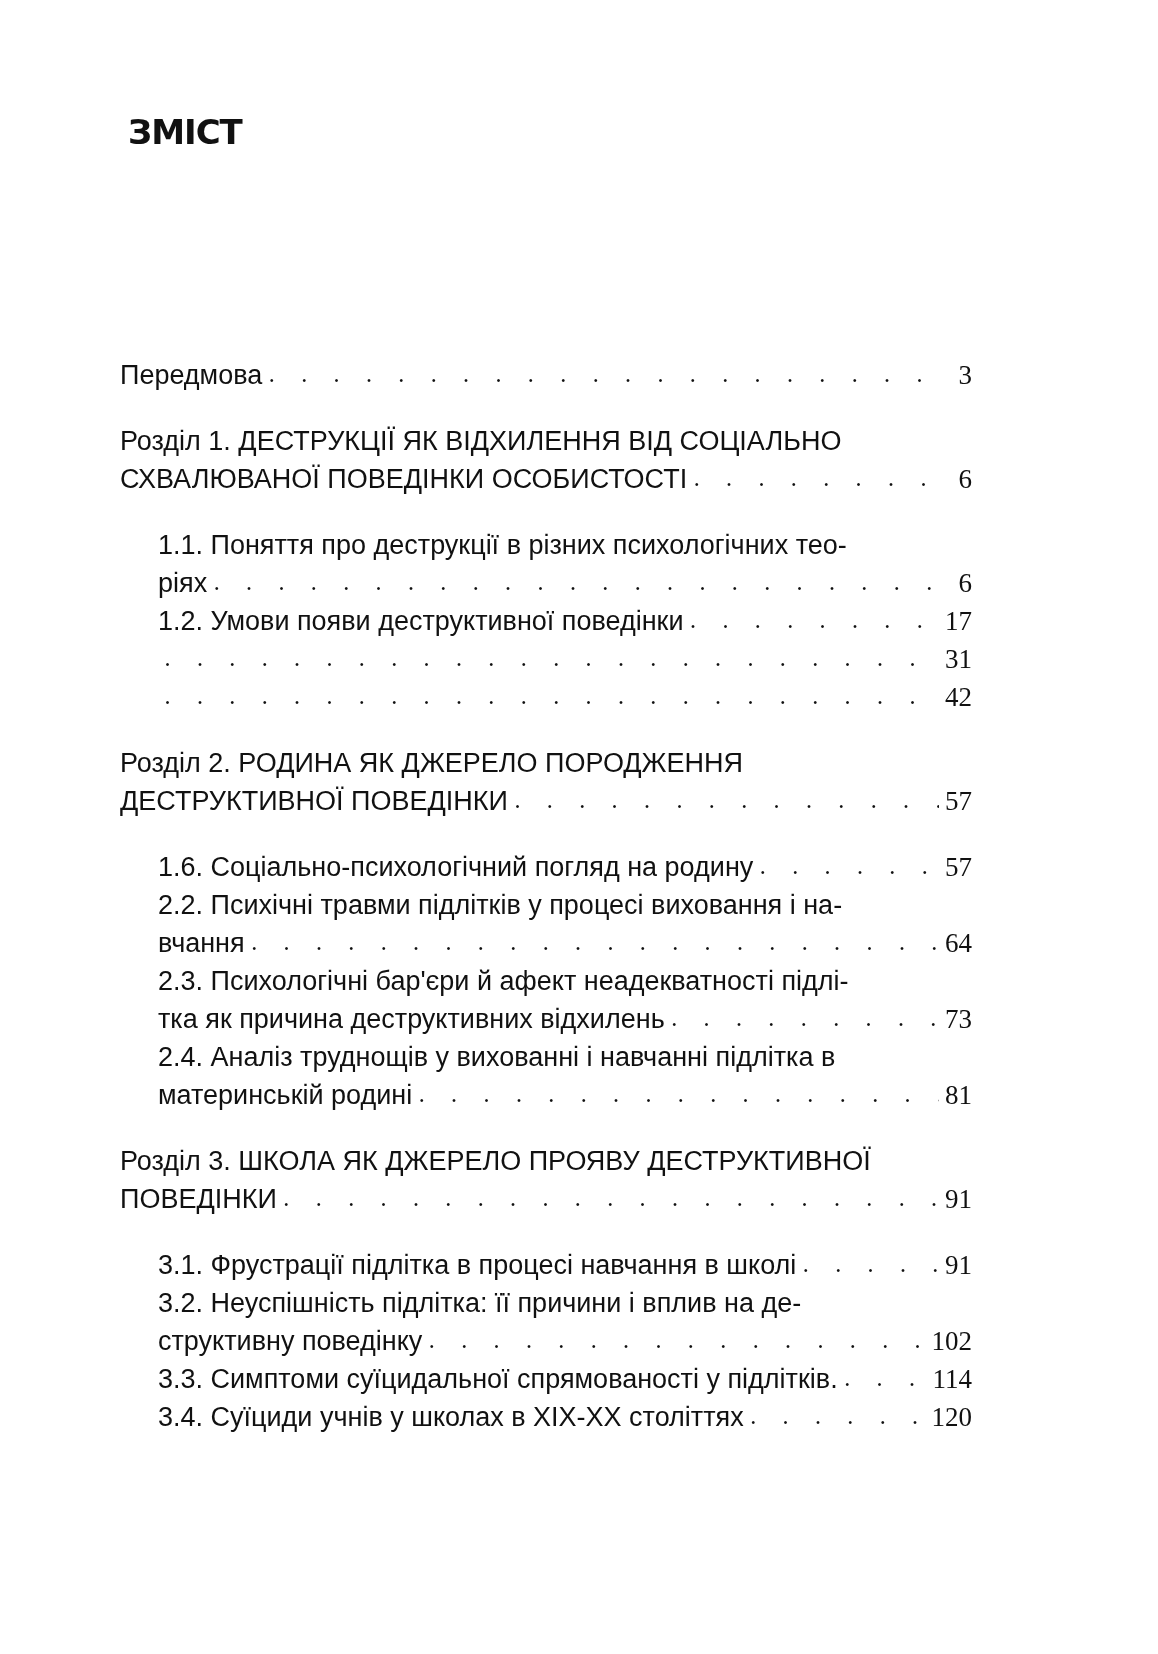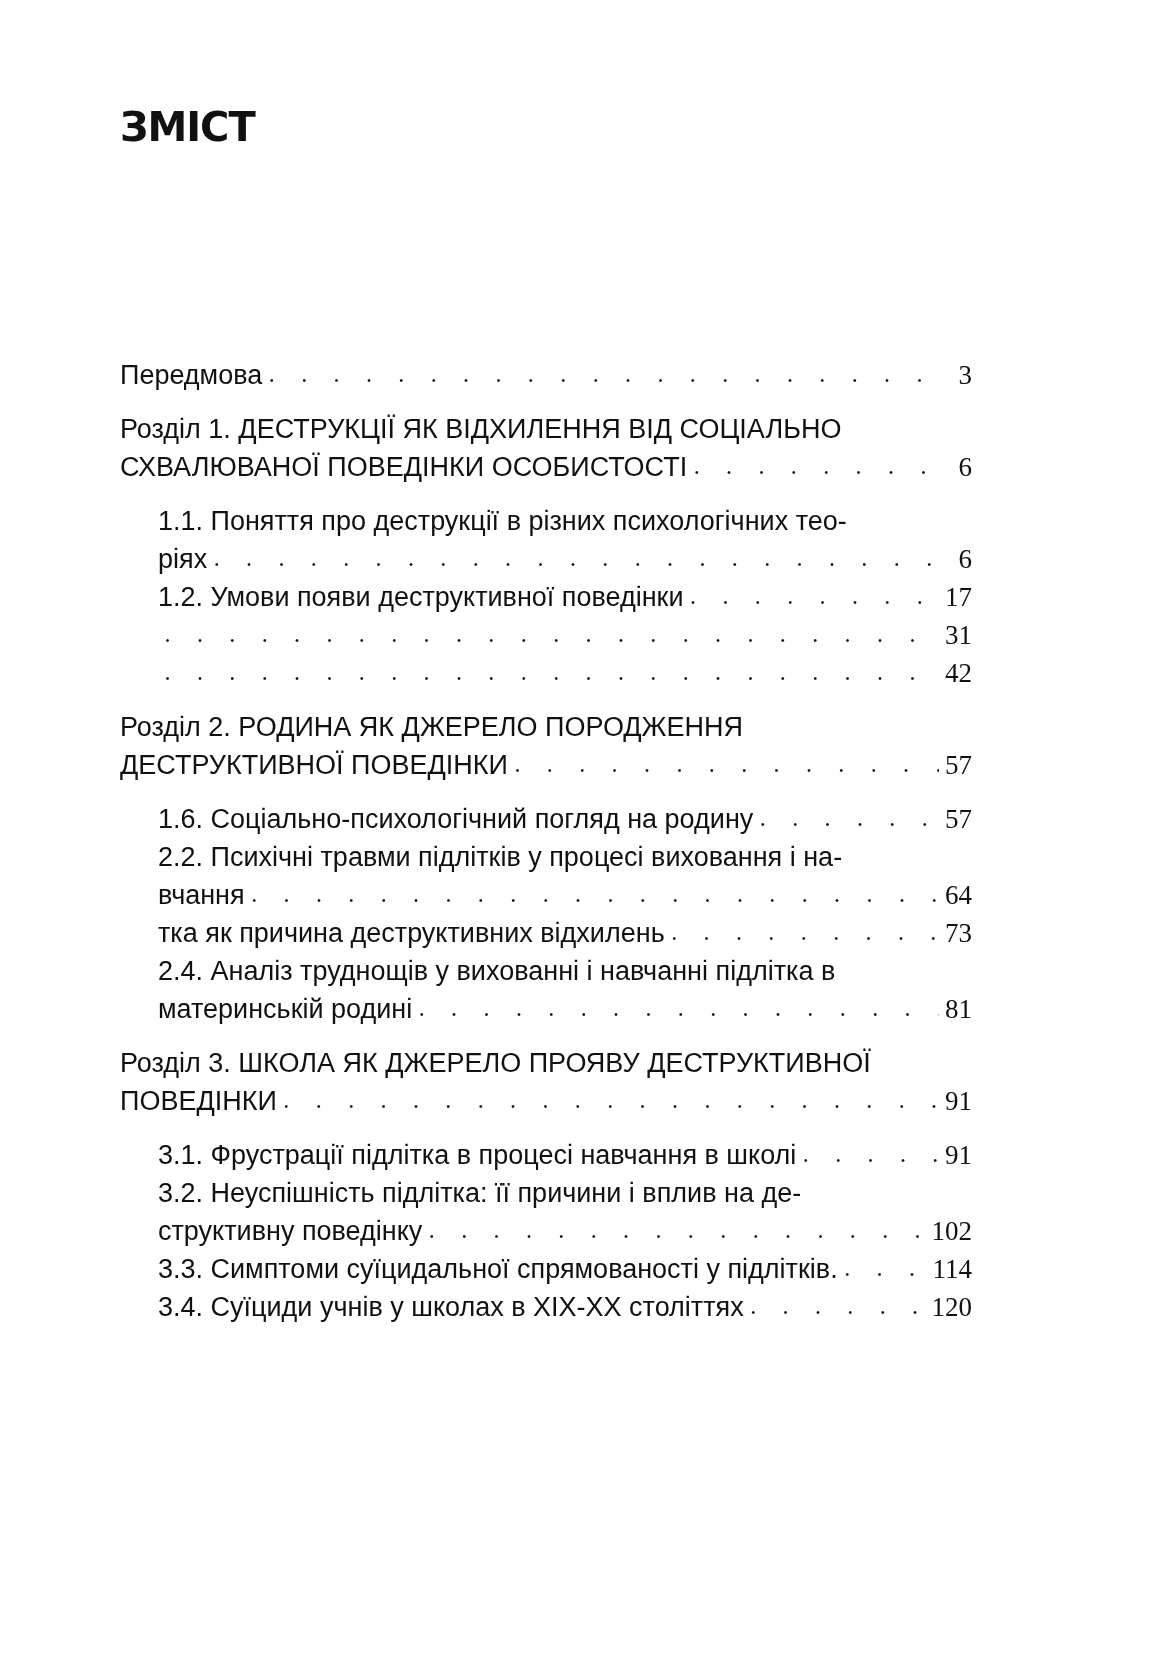--- a/index.html
+++ b/index.html
@@ -1,29 +1,29 @@
 <!DOCTYPE html>
 <html><head>
 <meta charset="utf-8">
 <style>
   html, body { margin: 0; padding: 0; background: #ffffff; }
   body { width: 1158px; height: 1654px; position: relative; overflow: hidden;
          font-family: "Liberation Sans Narrow", "Liberation Sans", sans-serif; color: #111; }
   .title { position: absolute; left: 120px; top: 104px; font-family: "DejaVu Sans", sans-serif;
-           font-weight: bold; font-size: 40px; letter-spacing: -1px; margin: 0; }
+           font-weight: bold; font-size: 34px; letter-spacing: -1px; margin: 8px; }
   .toc { position: absolute; left: 120px; top: 356px; width: 852px; }
   .row { display: flex; align-items: flex-end; font-size: 27px; line-height: 38px; }
   .row .text { white-space: nowrap; transform-origin: left; }
   .row .leader { flex: 1; overflow: hidden; white-space: nowrap; margin: 0 6px;
                  font-family: "DejaVu Serif", serif; font-size: 22px; letter-spacing: 9.2px; color: #111; }
   .row .page { font-family: "Liberation Serif", serif; font-size: 27px; text-align: right; min-width: 20px; }
   .line { font-size: 27px; line-height: 38px; white-space: nowrap; }
   .indent { padding-left: 38px; }
   .entry { }
-  .gap-md { margin-top: 16px; }
+  .gap-md { margin-top: 28px; }
   .chapter .line, .chapter .text { font-stretch: condensed; }
 </style>
 </head>
 <body>
 
 <h1 class="title">ЗМІСТ</h1>
 
 <div class="toc">
 
   <div class="row">
@@ -82,20 +82,21 @@
     </div>
     <div class="entry">
       <div class="line">2.2. Психічні травми підлітків у процесі виховання і на-</div>
       <div class="row">
         <span class="text">вчання</span>
         <span class="leader">. . . . . . . . . . . . . . . . . . . . . . . . . . . . . . . . . . . . . . . . . . . . . . . . . . . . . . . . . . . . . . . .</span>
         <span class="page">64</span>
       </div>
     </div>
     <div class="entry">
+      <div class="line">2.3. Психологічні бар'єри й афект неадекватності підлі-</div>
       <div class="row">
         <span class="text">тка  як причина деструктивних відхилень</span>
         <span class="leader">. . . . . . . . . . . . . . . . . . . . . . . . . . . . . . . . . . . . . . . . . . . . . . . . . . . . . . . . . . . . . . . .</span>
         <span class="page">73</span>
       </div>
     </div>
     <div class="entry">
       <div class="line">2.4. Аналіз труднощів у вихованні і навчанні підлітка  в</div>
       <div class="row">
         <span class="text">материнській родині</span>

